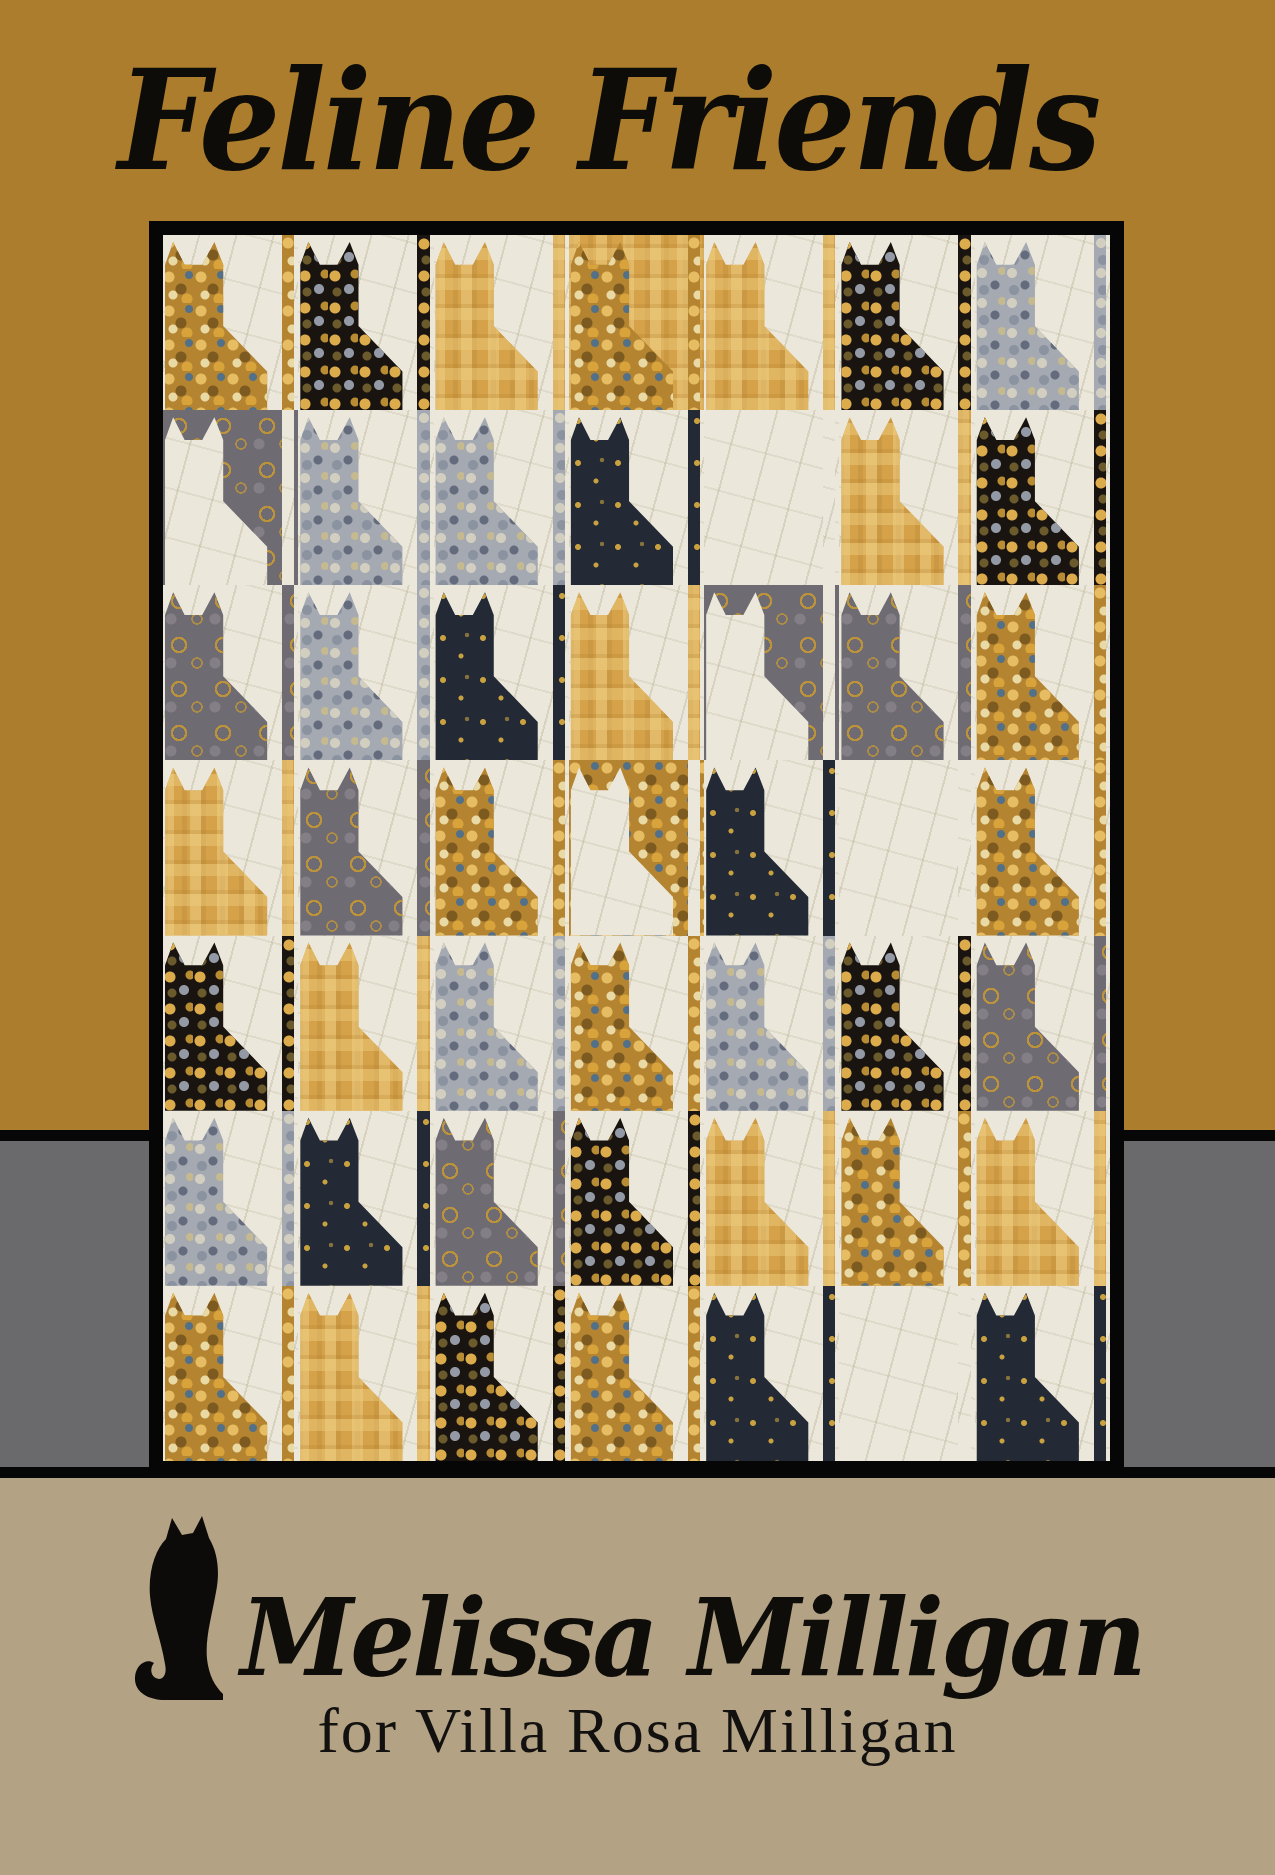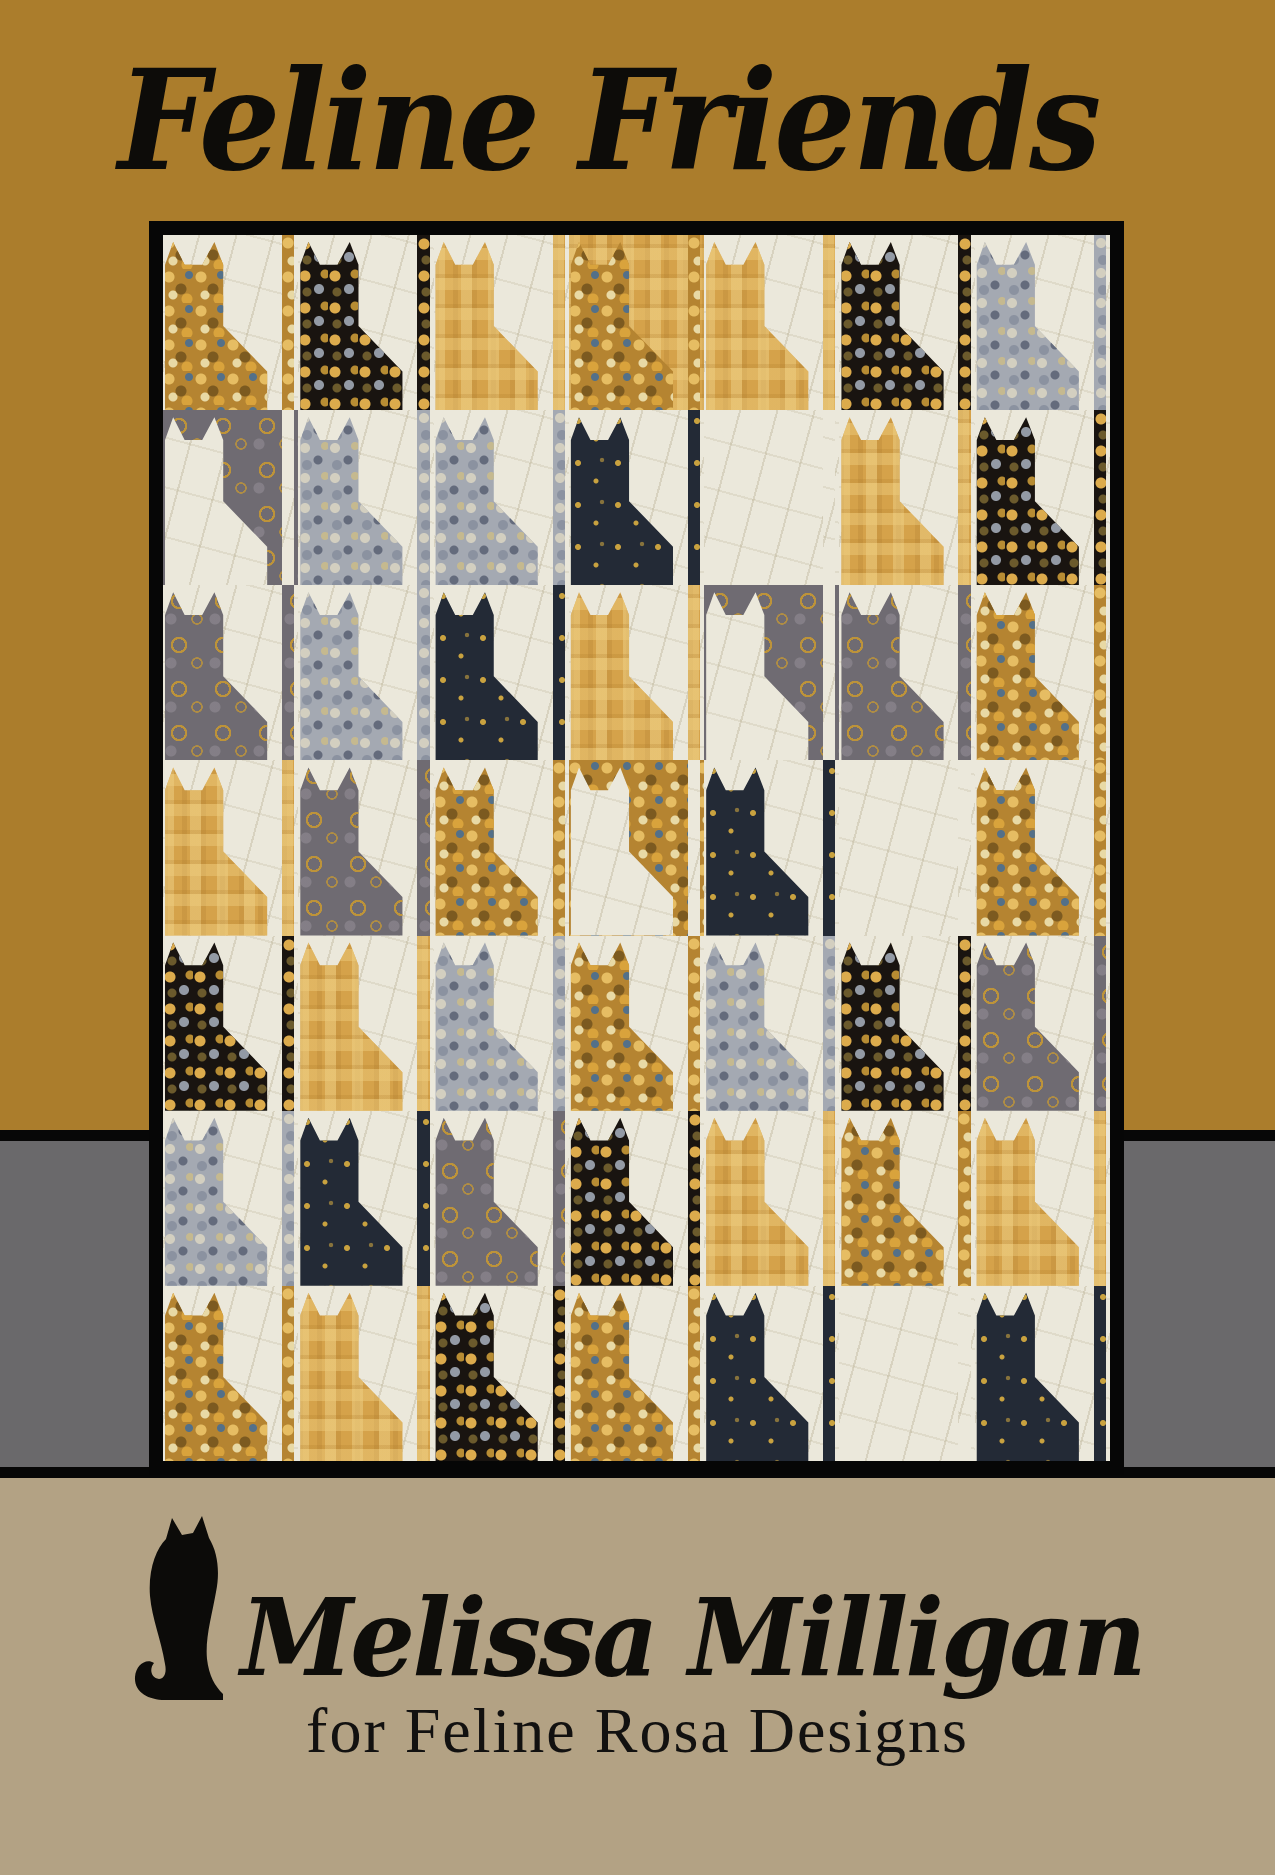--- a/index.html
+++ b/index.html
@@ -325,13 +325,13 @@
       C26,188 12,180 13,165
       C14,153 24,146 32,151
       C27,157 29,166 37,167
       C42,167 45,161 43,152
       C39,127 30,107 28,84
       C26,58 34,37 44,27 Z"></path>
   </svg>
   <div class="designer-name">Melissa Milligan</div>
 </div>
 
-<div class="brand-tagline">for Feline Rosa Designs</div>
+<div class="brand-tagline">for Villa Rosa Milligan</div>
 
 </body></html>

